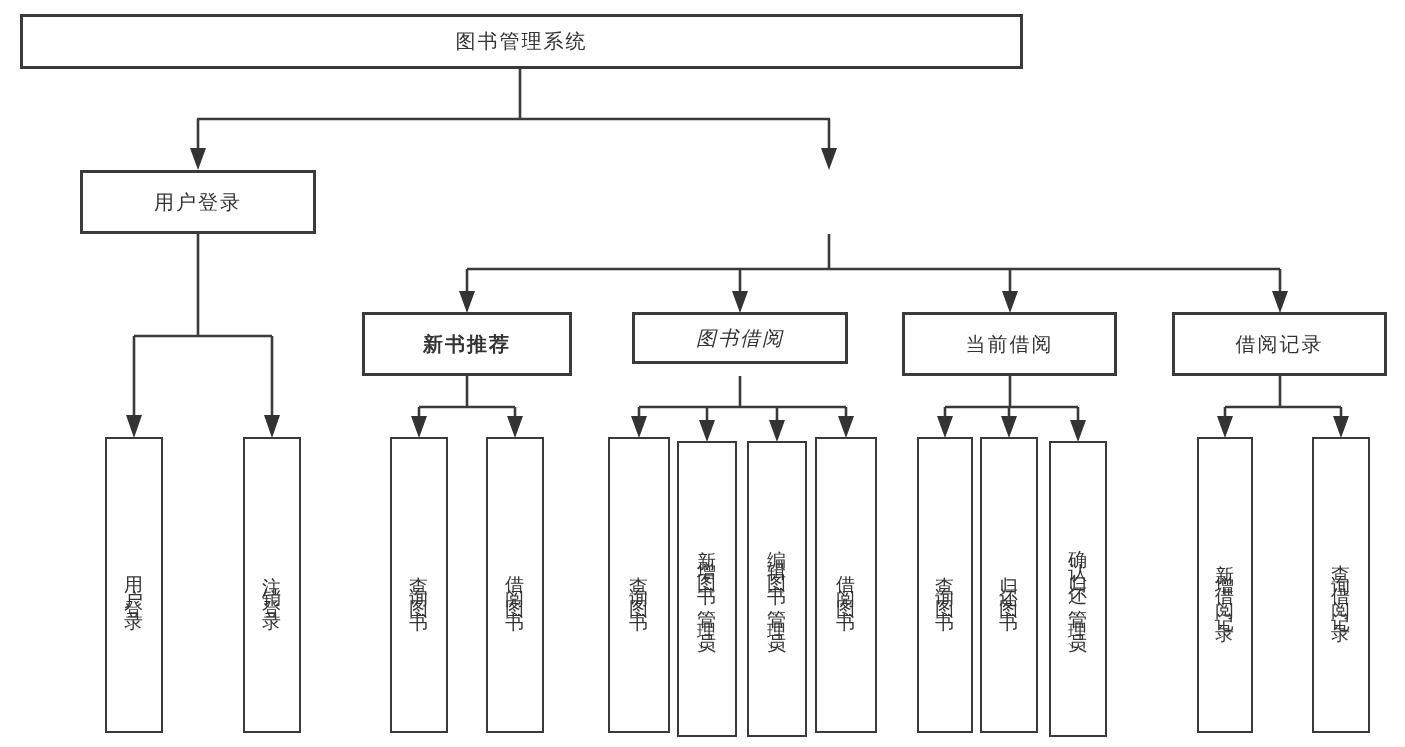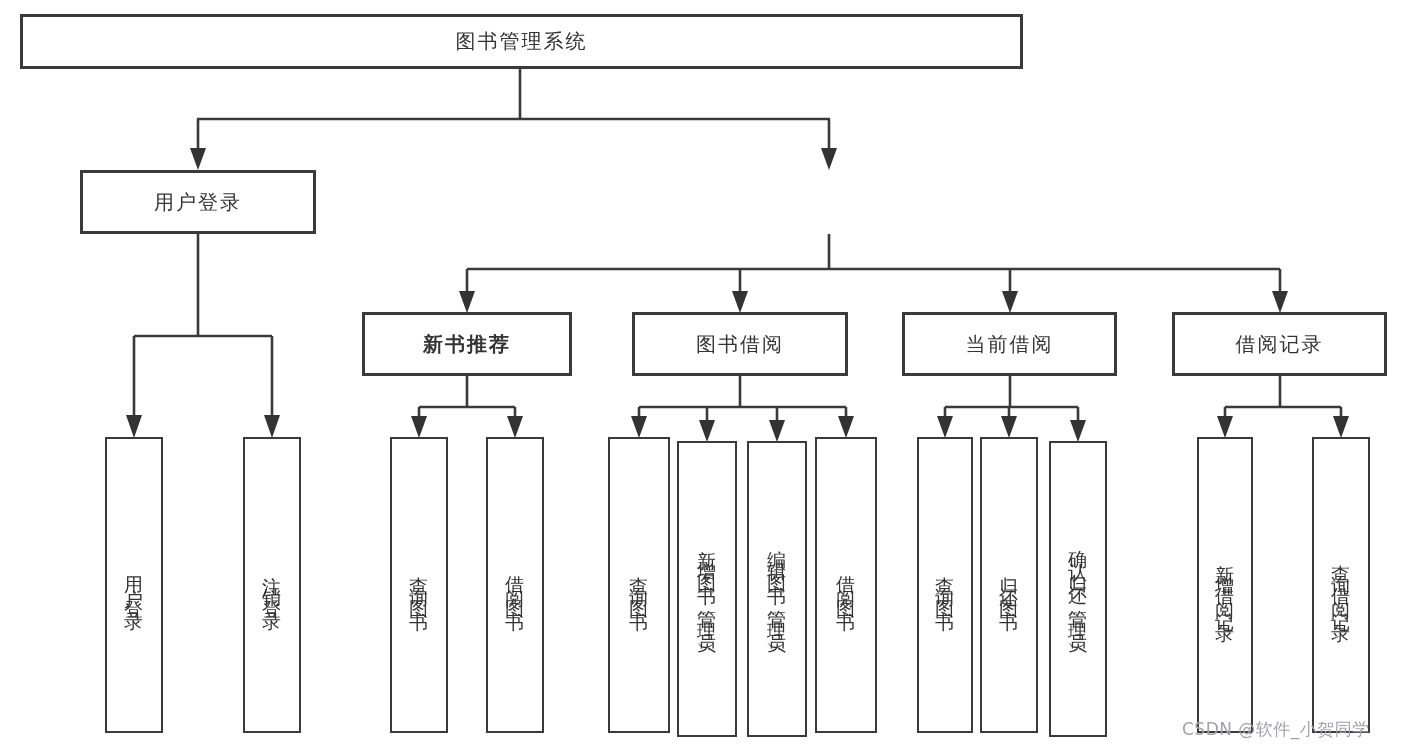--- a/index.html
+++ b/index.html
@@ -130,21 +130,21 @@
       <line x1="1341" y1="407" x2="1341" y2="417"></line>
       <polygon points="1333,416 1349,416 1341,438"></polygon>
     </g>
   </svg>
 
   <div class="box box-h" style="left:20px; top:14px; width:1003px; height:55px;">图书管理系统</div>
 
   <div class="box box-h" style="left:80px; top:170px; width:236px; height:64px;">用户登录</div>
 
   <div class="box box-h" style="left:362px; top:312px; width:210px; height:64px;font-weight:bold;">新书推荐</div>
-  <div class="box box-h" style="left:632px; top:312px; width:216px; height:64px;">图书借阅</div>
+  <div class="box box-h" style="left:632px; top:312px; width:216px; height:52px;font-style:italic;">图书借阅</div>
   <div class="box box-h" style="left:902px; top:312px; width:215px; height:64px;">当前借阅</div>
   <div class="box box-h" style="left:1172px; top:312px; width:215px; height:64px;">借阅记录</div>
 
   <div class="box box-v" style="left:105px; top:437px; width:58px; height:296px;">
     <span class="vtext">用户登录</span>
   </div>
   <div class="box box-v" style="left:243px; top:437px; width:58px; height:296px;">
     <span class="vtext">注销登录</span>
   </div>
 
@@ -178,15 +178,14 @@
     <span class="vtext">确认归还（管理员）</span>
   </div>
 
   <div class="box box-v" style="left:1197px; top:437px; width:56px; height:296px;">
     <span class="vtext">新增借阅记录</span>
   </div>
   <div class="box box-v" style="left:1312px; top:437px; width:58px; height:296px;">
     <span class="vtext">查询借阅记录</span>
   </div>
 
-  <div class="watermark">CSDN @软件_小贺同学</div>
 
 </div>
 
 </body></html>

